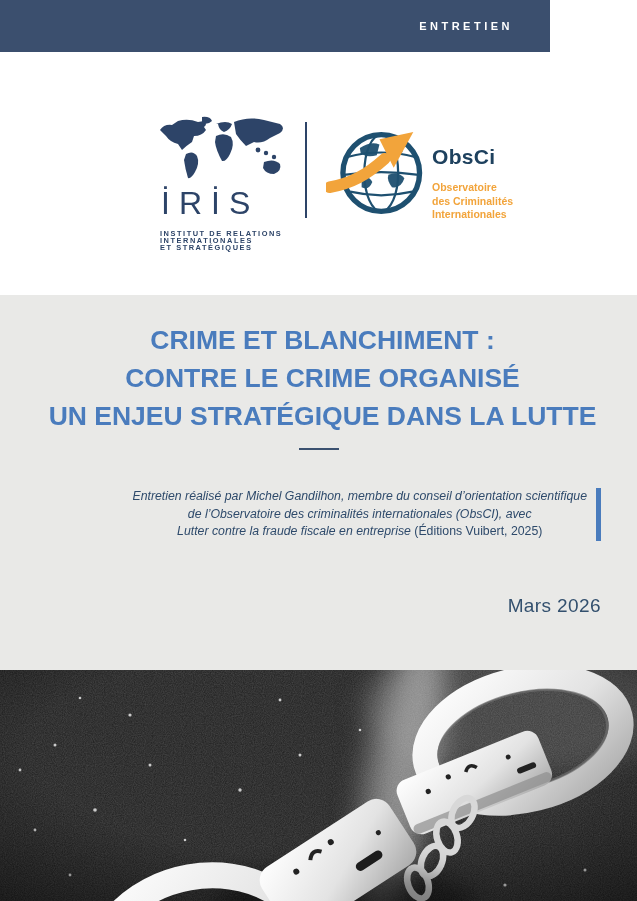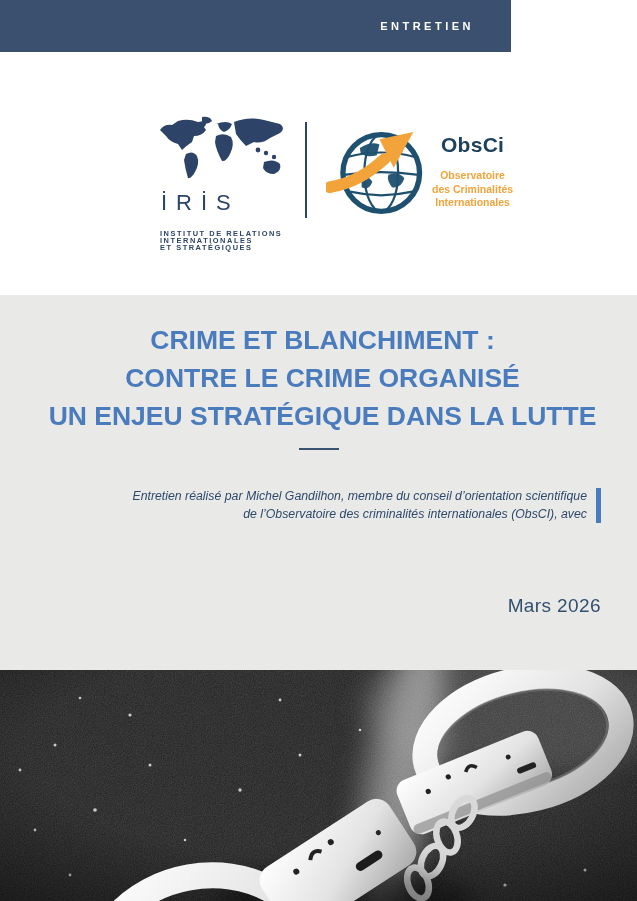--- a/index.html
+++ b/index.html
@@ -5,50 +5,50 @@
   html,body{margin:0;padding:0;}
   body{
     width:637px;height:901px;
     font-family:"Liberation Sans",sans-serif;
     background:#ffffff;
   }
   .page{position:relative;width:637px;height:901px;overflow:hidden;background:#ffffff;}
 
   
   .topbar{
-    position:absolute;top:0;left:0;width:511px;height:52px;
+    position:absolute;top:0;left:0;width:550px;height:52px;
     background:var(--top-bar,#3b4f6e);
   }
   .topbar-label{
     position:absolute;top:20px;right:37px;
     color:#ffffff;font-size:11px;font-weight:bold;letter-spacing:3.5px;
   }
 
   
   .logo-strip{position:absolute;top:52px;left:0;width:637px;height:243px;background:#ffffff;}
 
   .iris-logo{position:absolute;left:158px;top:64px;width:134px;}
   .iris-acronym{
     margin-top:0px;padding-left:3px;
     color:var(--iris-navy,#2d4468);
-    font-size:22px;line-height:34px;font-weight:400;letter-spacing:9px;
+    font-size:32px;line-height:34px;font-weight:400;letter-spacing:9px;
     white-space:nowrap;
   }
   .iris-subtitle{margin-top:11px;padding-left:2px;color:var(--iris-navy,#2d4468);}
   .iris-subtitle div{
     font-size:7.4px;line-height:6.9px;font-weight:bold;letter-spacing:1.55px;white-space:nowrap;
   }
 
   .logo-divider{
     position:absolute;left:305px;top:70px;width:2px;height:96px;
     background:var(--iris-navy,#2d4468);
   }
 
   .obsci-logo{position:absolute;left:326px;top:74px;width:200px;height:96px;}
-  .obsci-text{position:absolute;left:106px;top:8px;text-align:center;}
+  .obsci-text{position:absolute;left:106px;top:20px;}
   .obsci-name{
     color:#1e415e;font-size:21px;line-height:22px;font-weight:bold;letter-spacing:0.3px;
   }
   .obsci-subtitle{margin-top:13px;}
   .obsci-subtitle div{
     color:var(--obsci-orange,#f2a43b);
     font-size:10.5px;line-height:13.5px;font-weight:bold;white-space:nowrap;
   }
 
   
@@ -61,21 +61,21 @@
     text-align:center;
     color:var(--title-blue,#4a7cbd);
     font-size:26.5px;line-height:38px;font-weight:bold;
   }
   .title-divider{
     position:absolute;top:153px;left:50%;transform:translateX(-50%);
     width:40px;height:2px;background:#3b5170;
   }
   .byline{
     position:absolute;top:193px;right:36px;
-    text-align:right;
+    text-align:center;
     border-right:5px solid var(--accent-bar,#4a7cbd);
     padding-right:9px;
     color:var(--text-navy,#2e4a6b);
     font-size:12.3px;line-height:17.5px;
   }
   .byline .italic{font-style:italic;}
   .byline .bold{font-weight:bold;font-style:normal;}
   .pub-date{
     position:absolute;top:284px;right:36px;
     color:#33506e;font-size:19px;letter-spacing:0.4px;margin-top:16px;
@@ -158,20 +158,21 @@
     <div class="cover-title">
       <div>CRIME ET BLANCHIMENT :</div>
       <div>CONTRE LE CRIME ORGANISÉ</div>
       <div>UN ENJEU STRATÉGIQUE DANS LA LUTTE</div>
     </div>
     <div class="title-divider"></div>
 
     <div class="byline">
       <div class="italic">Entretien réalisé par Michel Gandilhon, membre du conseil d’orientation scientifique</div>
       <div class="italic">de l’Observatoire des criminalités internationales (ObsCI), avec</div>
+      <div><span class="italic">Lutter contre la fraude fiscale en entreprise</span><span> (Éditions Vuibert, 2025)</span></div>
     </div>
 
     <div class="pub-date">Mars 2026</div>
   </div>
 
   <div class="photo">
     <svg width="637" height="231" viewBox="0 0 637 231">
       <defs>
         <linearGradient id="metal" x1="0" y1="0" x2="1" y2="1">
           <stop offset="0" stop-color="#ffffff"></stop>

